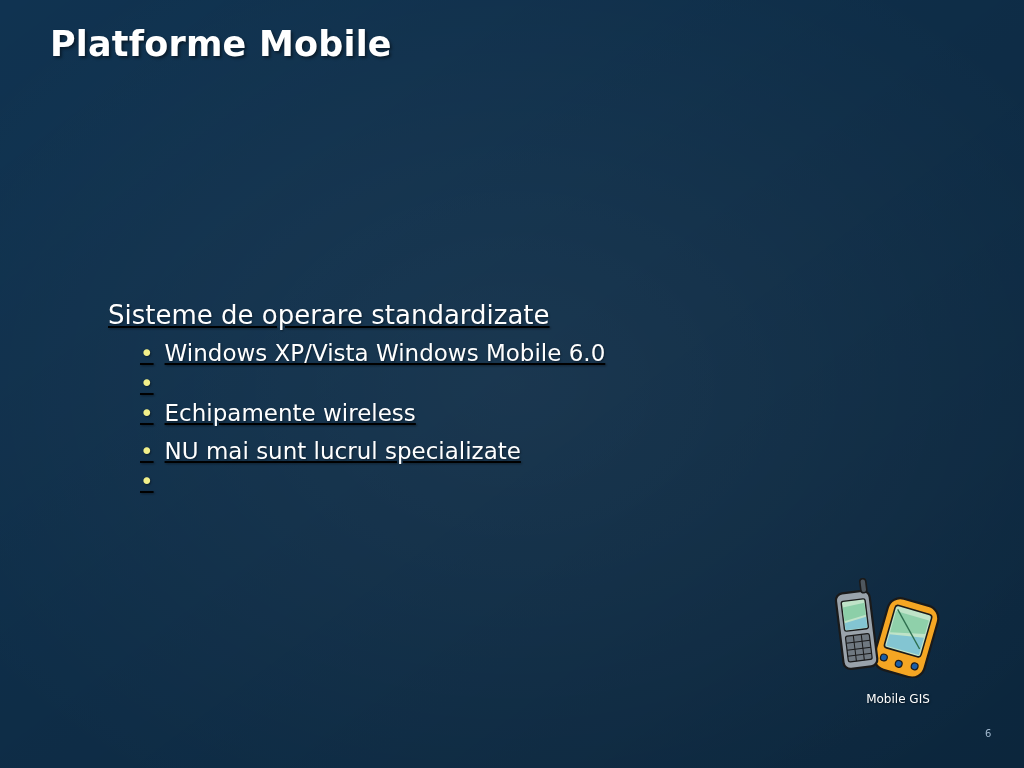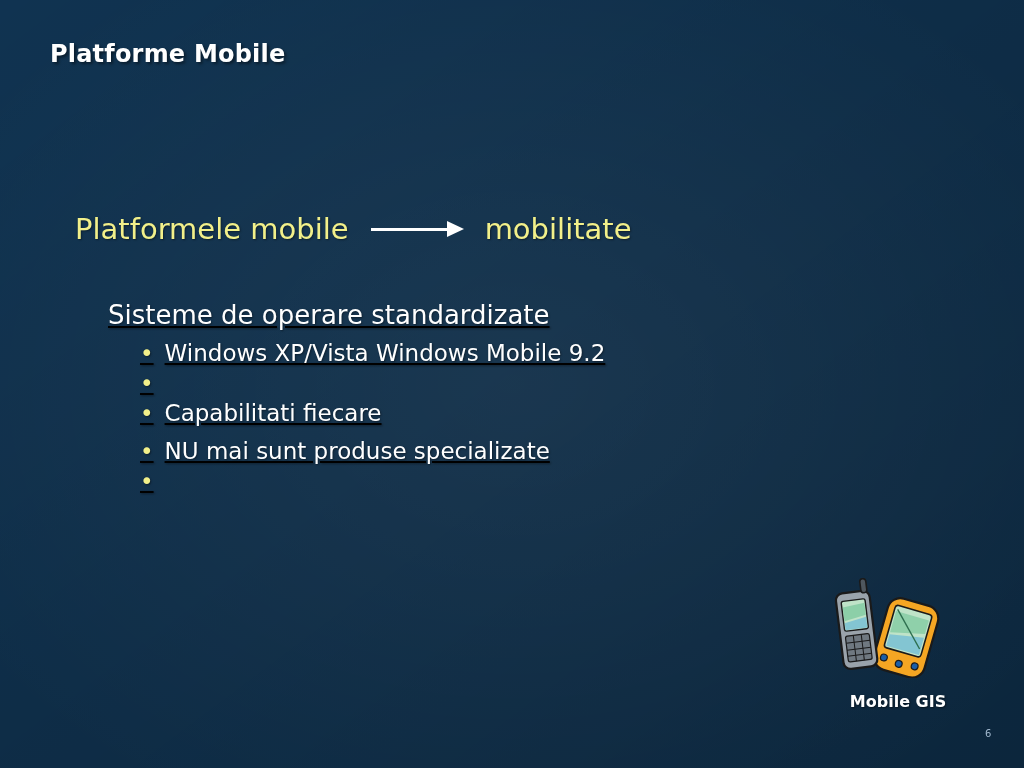--- a/index.html
+++ b/index.html
@@ -27,22 +27,22 @@
     position: absolute;
     inset: 0;
     background: radial-gradient(ellipse 1200px 900px at 50% 50%, rgba(255,255,255,0.05) 0%, rgba(0,0,0,0) 55%),
                 linear-gradient(to bottom right, rgba(0,0,0,0.12), rgba(0,0,0,0.35));
     pointer-events: none;
   }
 
   .title {
     position: absolute;
     left: 50px;
-    top: 40px;
-    font-size: 24px;
+    top: 24px;
+    font-size: 35px;
     font-weight: bold;
     color: #ffffff;
     letter-spacing: 0.2px;
     text-shadow: 2px 2px 3px rgba(0,0,0,0.45);
     z-index: 3;
   }
 
   .lead-row {
     position: absolute;
     left: 75px;
@@ -122,22 +122,22 @@
     width: 130px;
     height: 100px;
     z-index: 3;
   }
   .graphic-caption {
     position: absolute;
     left: 828px;
     top: 692px;
     width: 140px;
     text-align: center;
-    font-size: 16px;
-    font-weight: bold;
+    font-size: 12px;
+    font-weight: normal;
     color: #ffffff;
     text-shadow: 1px 1px 2px rgba(0,0,0,0.5);
     z-index: 3;
   }
 
   .page-number {
     position: absolute;
     left: 985px;
     top: 728px;
     font-size: 10px;
@@ -145,52 +145,44 @@
     z-index: 3;
   }
 </style>
 </head>
 <body>
 
 <div id="slide">
 
   <div class="title">Platforme Mobile</div>
 
-  <div class="lead-row">
-    <span class="lead-text">Platformele mobile</span>
-    <span class="arrow">
-      <span class="arrow-line"></span>
-      <span class="arrow-head"></span>
-    </span>
-    <span class="lead-text">mobilitate</span>
-  </div>
 
   <div class="body-block">
 
     <div class="l1">Sisteme de operare standardizate</div>
 
     <div class="l2">
       <span class="bullet-dot">•</span>
-      <span>Windows XP/Vista Windows Mobile 9.2</span>
-    </div>
-
-
-    <div class="l2">
-      <span class="bullet-dot">•</span>
-    </div>
-
-    <div class="l2">
-      <span class="bullet-dot">•</span>
-      <span>Capabilitati fiecare</span>
-    </div>
-
-
-    <div class="l2">
-      <span class="bullet-dot">•</span>
-      <span>NU mai sunt produse specializate</span>
+      <span>Windows XP/Vista Windows Mobile 6.0</span>
+    </div>
+
+
+    <div class="l2">
+      <span class="bullet-dot">•</span>
+    </div>
+
+    <div class="l2">
+      <span class="bullet-dot">•</span>
+      <span>Echipamente wireless</span>
+    </div>
+
+
+    <div class="l2">
+      <span class="bullet-dot">•</span>
+      <span>NU mai sunt lucrul specializate</span>
     </div>
 
     <div class="l2">
       <span class="bullet-dot">•</span>
     </div>
 
   </div>
 
   <div class="graphic">
     <svg width="130" height="100" viewBox="0 0 130 100">

